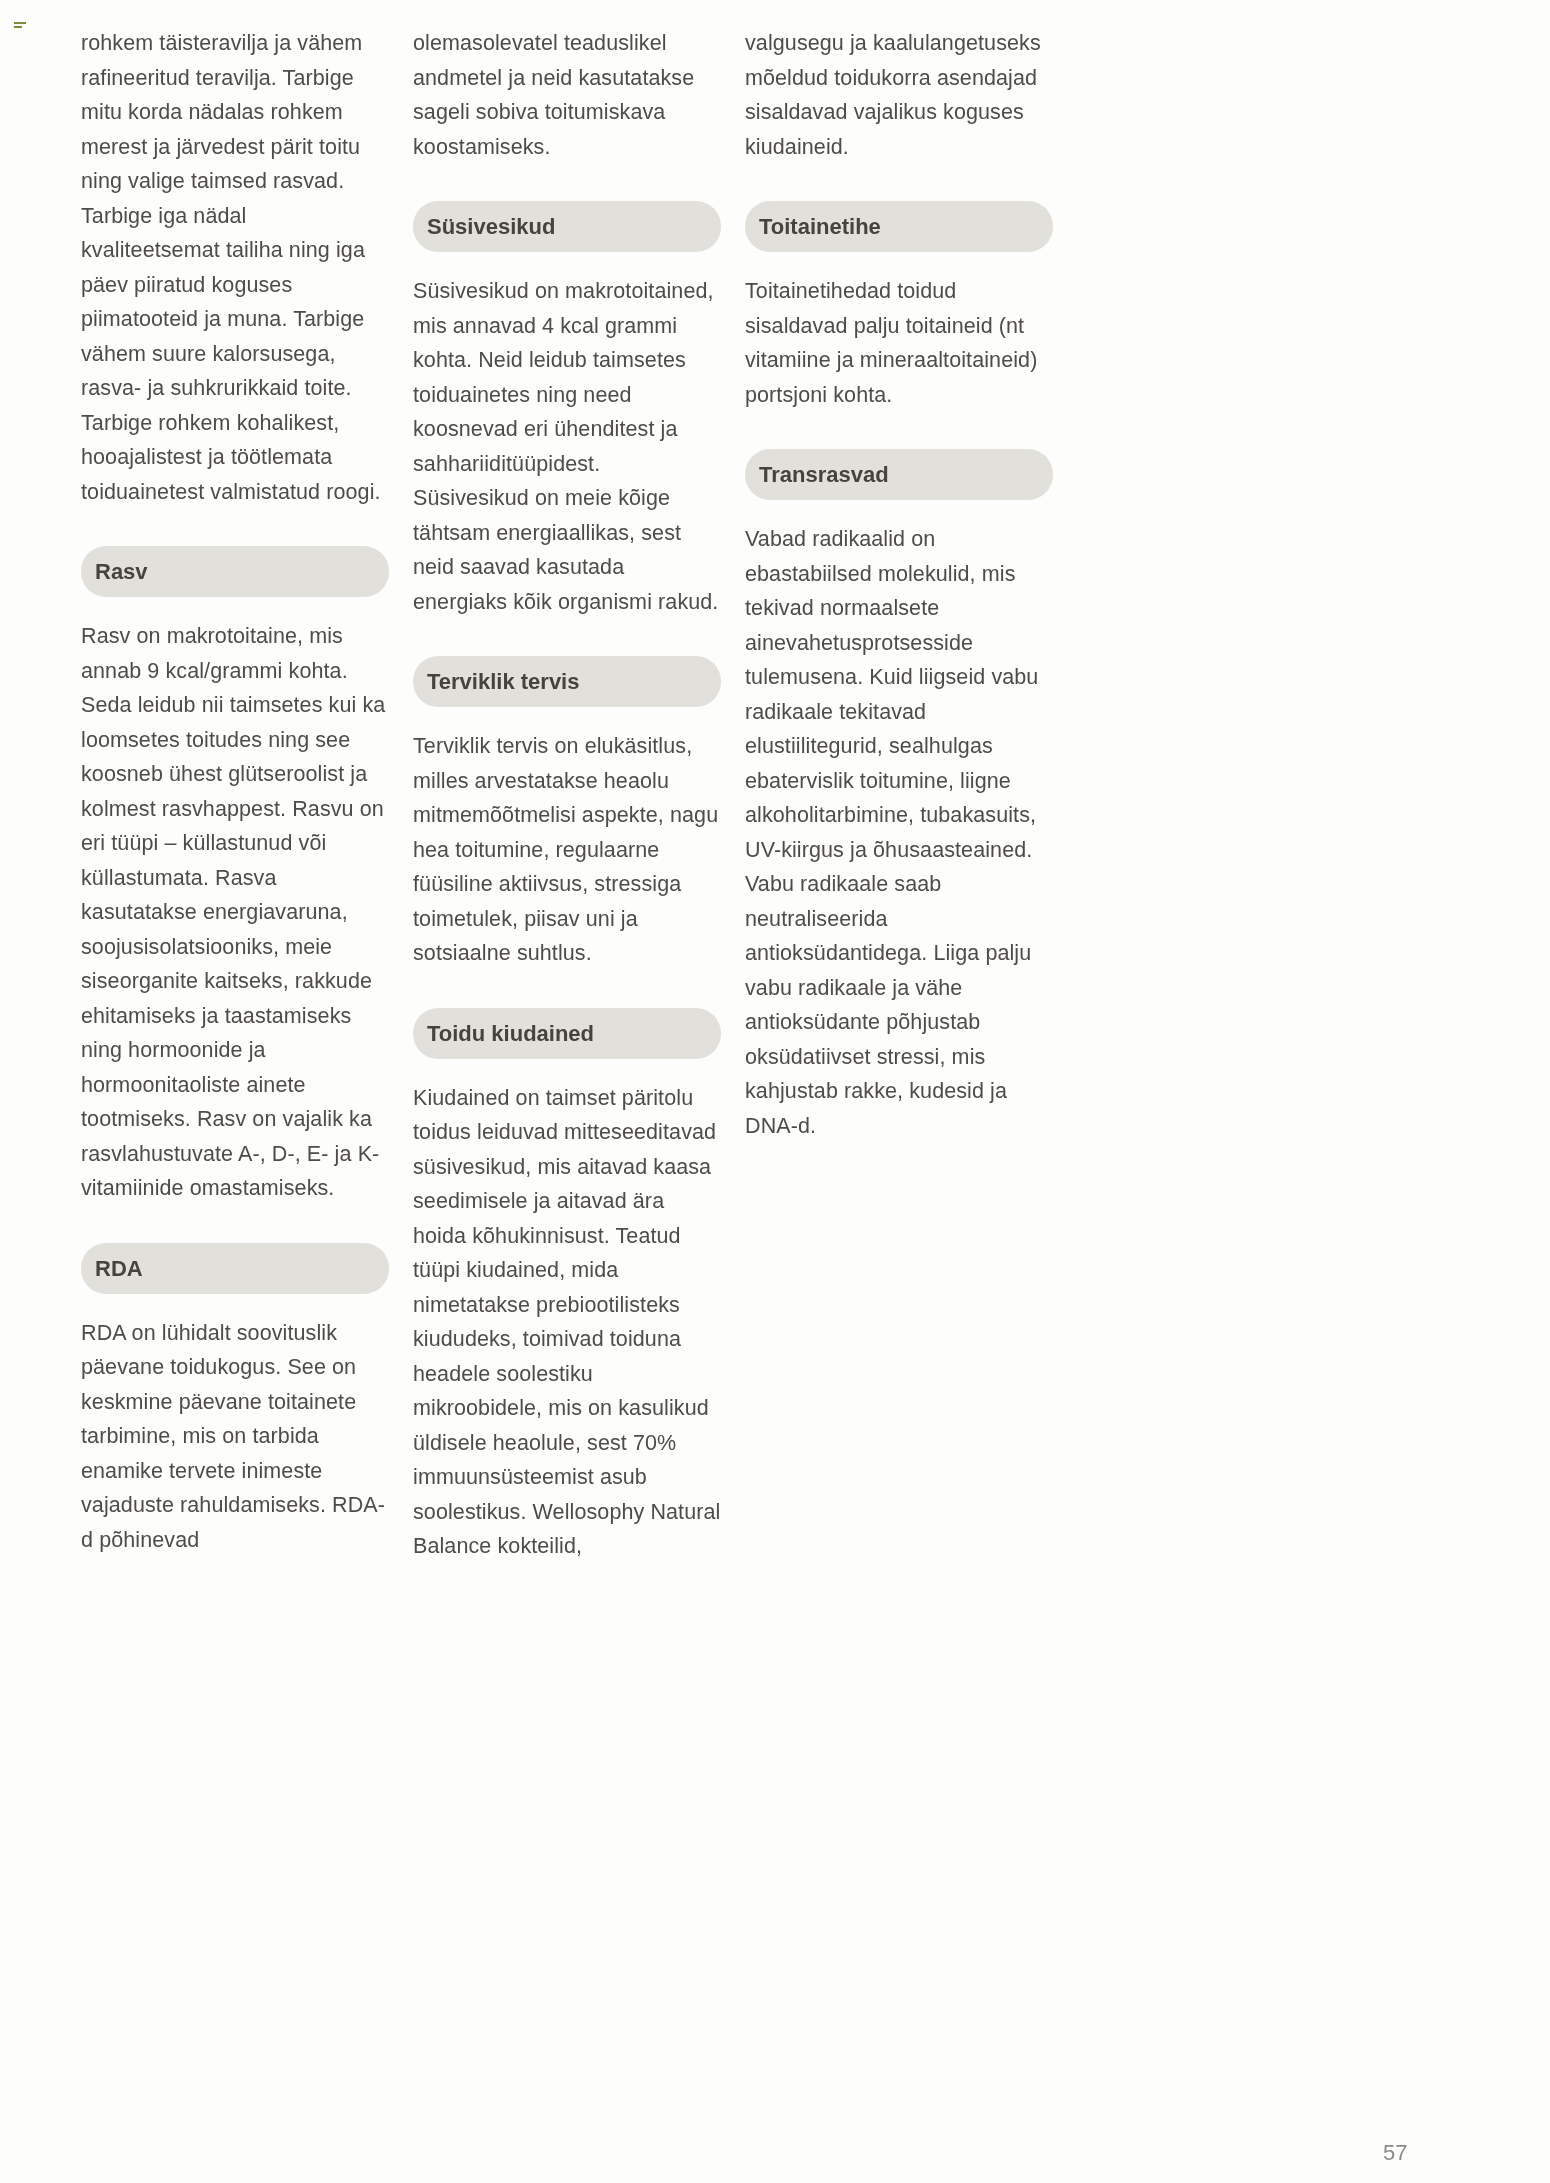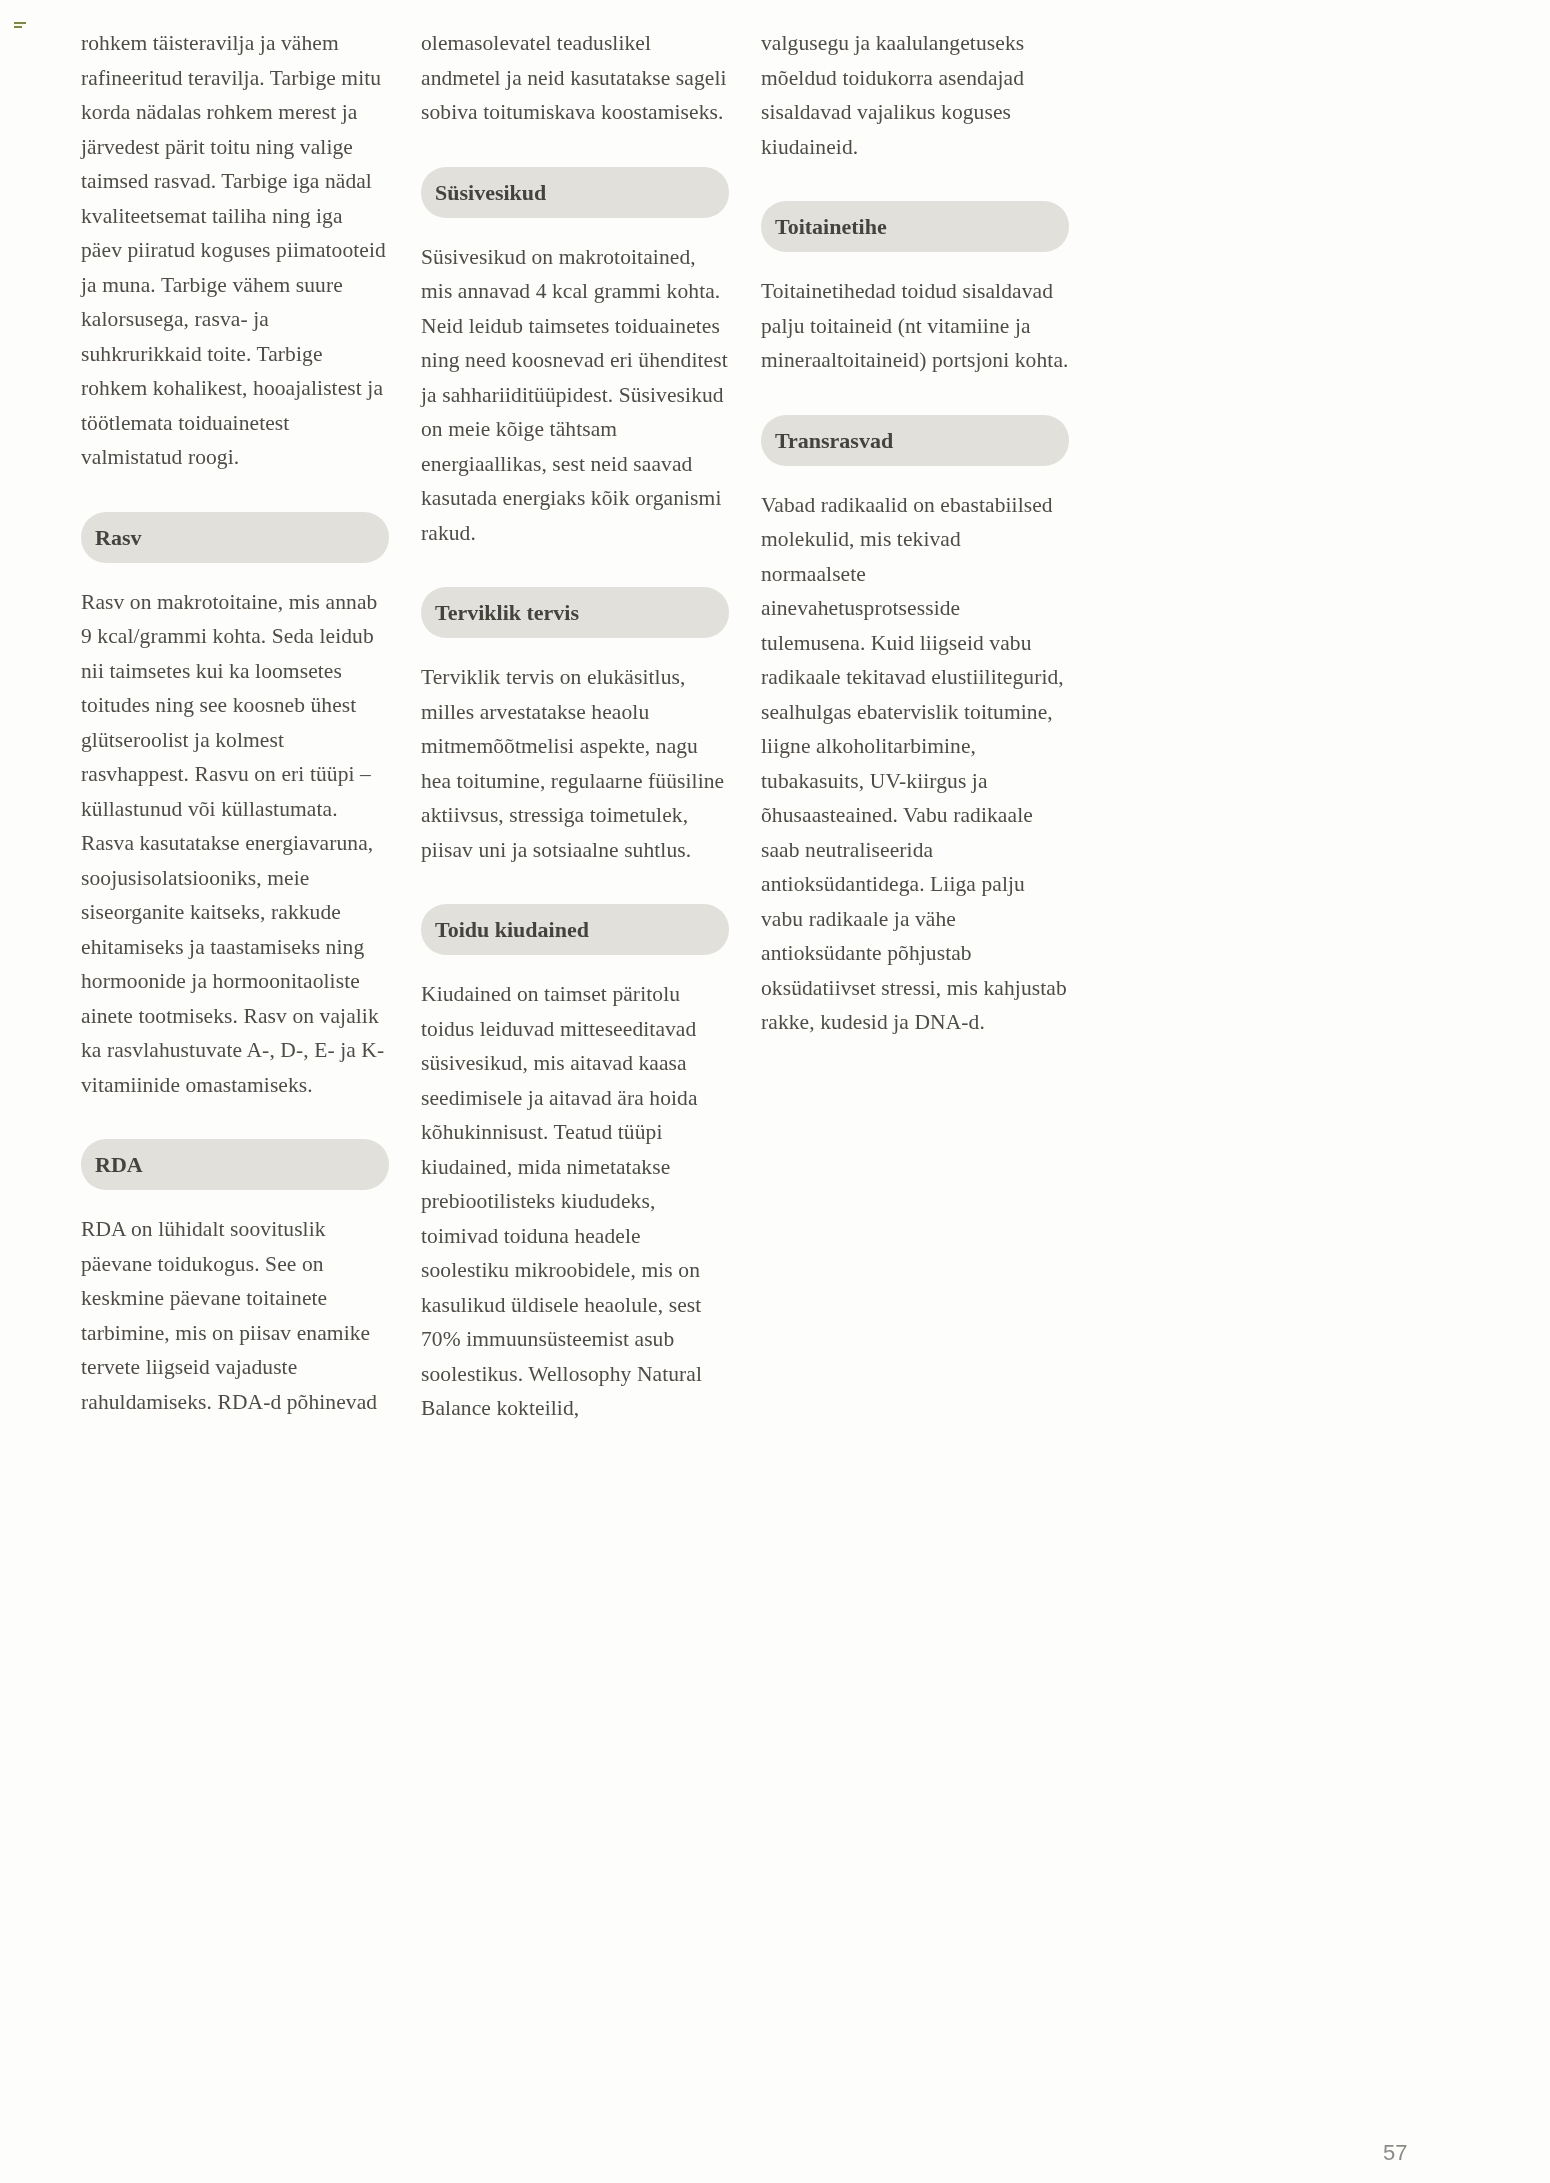--- a/index.html
+++ b/index.html
@@ -24,22 +24,21 @@
     background: #7d8c3a;
     margin-bottom: 2px;
   }
   .corner-mark .bar.short { width: 8px; }
   .corner-mark .bar.long { width: 12px; }
   .columns {
     position: absolute;
     top: 26px;
     left: 81px;
     display: flex;
-    gap: 32px;
-    font-family: Liberation Serif, serif;
+    gap: 24px;
   }
   .col {
     width: 308px;
     font-size: 21.5px;
     line-height: 34.5px;
   }
   .col p {
     margin: 0;
     letter-spacing: 0.1px;
   }
@@ -71,21 +70,21 @@
     <div class="bar short"></div>
   </div>
 
   <div class="columns">
 
     <div class="col">
       <p>rohkem täisteravilja ja vähem rafineeritud teravilja. Tarbige mitu korda nädalas rohkem merest ja järvedest pärit toitu ning valige taimsed rasvad. Tarbige iga nädal kvaliteetsemat tailiha ning iga päev piiratud koguses piimatooteid ja muna. Tarbige vähem suure kalorsusega, rasva- ja suhkrurikkaid toite. Tarbige rohkem kohalikest, hooajalistest ja töötlemata toiduainetest valmistatud roogi.</p>
       <div class="hbox">Rasv</div>
       <p>Rasv on makrotoitaine, mis annab 9 kcal/grammi kohta. Seda leidub nii taimsetes kui ka loomsetes toitudes ning see koosneb ühest glütseroolist ja kolmest rasvhappest. Rasvu on eri tüüpi – küllastunud või küllastumata. Rasva kasutatakse energiavaruna, soojusisolatsiooniks, meie siseorganite kaitseks, rakkude ehitamiseks ja taastamiseks ning hormoonide ja hormoonitaoliste ainete tootmiseks. Rasv on vajalik ka rasvlahustuvate A-, D-, E- ja K-vitamiinide omastamiseks.</p>
       <div class="hbox">RDA</div>
-      <p>RDA on lühidalt soovituslik päevane toidukogus. See on keskmine päevane toitainete tarbimine, mis on piisav enamike tervete liigseid vajaduste rahuldamiseks. RDA-d põhinevad</p>
+      <p>RDA on lühidalt soovituslik päevane toidukogus. See on keskmine päevane toitainete tarbimine, mis on tarbida enamike tervete inimeste vajaduste rahuldamiseks. RDA-d põhinevad</p>
     </div>
 
     <div class="col">
       <p>olemasolevatel teaduslikel andmetel ja neid kasutatakse sageli sobiva toitumiskava koostamiseks.</p>
       <div class="hbox">Süsivesikud</div>
       <p>Süsivesikud on makrotoitained, mis annavad 4 kcal grammi kohta. Neid leidub taimsetes toiduainetes ning need koosnevad eri ühenditest ja sahhariiditüüpidest. Süsivesikud on meie kõige tähtsam energiaallikas, sest neid saavad kasutada energiaks kõik organismi rakud.</p>
       <div class="hbox">Terviklik tervis</div>
       <p>Terviklik tervis on elukäsitlus, milles arvestatakse heaolu mitmemõõtmelisi aspekte, nagu hea toitumine, regulaarne füüsiline aktiivsus, stressiga toimetulek, piisav uni ja sotsiaalne suhtlus.</p>
       <div class="hbox">Toidu kiudained</div>
       <p>Kiudained on taimset päritolu toidus leiduvad mitteseeditavad süsivesikud, mis aitavad kaasa seedimisele ja aitavad ära hoida kõhukinnisust. Teatud tüüpi kiudained, mida nimetatakse prebiootilisteks kiududeks, toimivad toiduna headele soolestiku mikroobidele, mis on kasulikud üldisele heaolule, sest 70% immuunsüsteemist asub soolestikus. Wellosophy Natural Balance kokteilid,</p>

